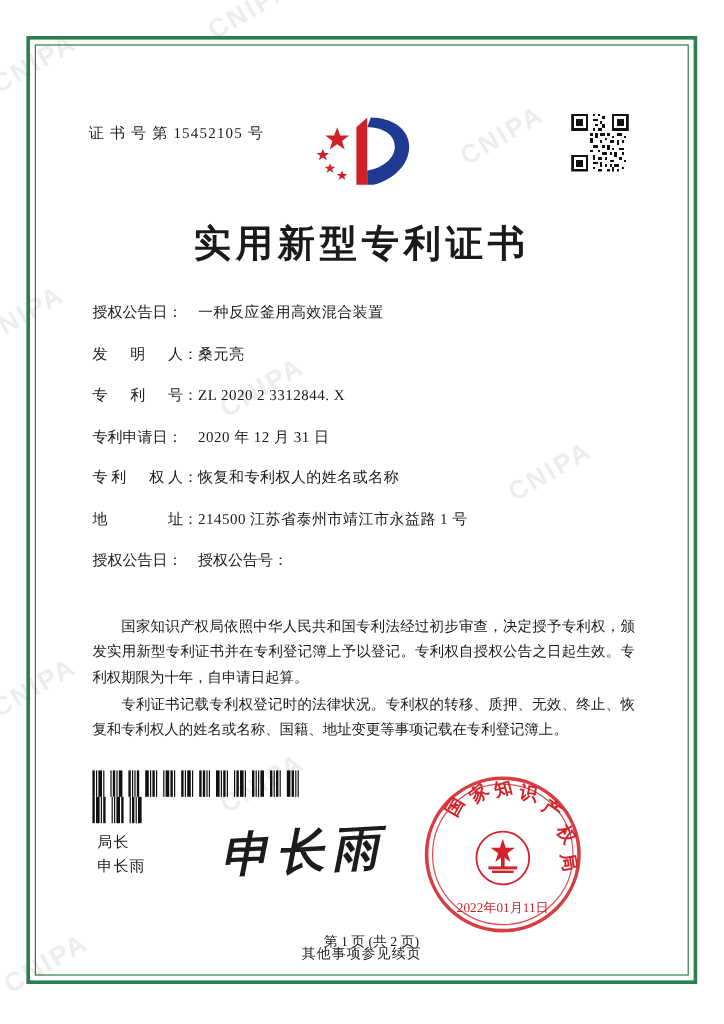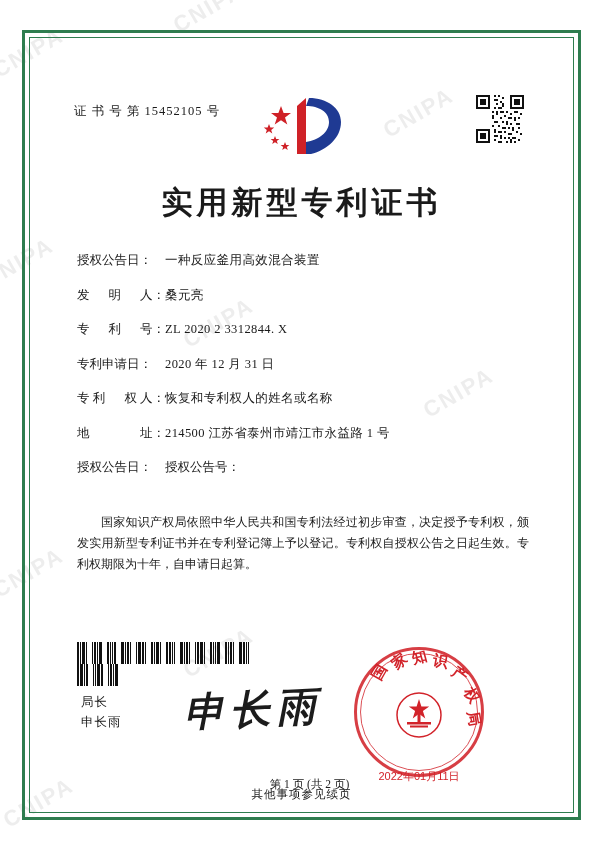--- a/index.html
+++ b/index.html
@@ -235,22 +235,21 @@
     font-family: "Liberation Serif", "DejaVu Serif", serif;
   }
   .seal-date {
     position: absolute;
     left: 50%;
     top: 102px;
     transform: translateX(-50%);
     font-size: 11px;
     color: #d2232a;
     white-space: nowrap;
-    font-family: Liberation Sans, sans-serif;
-    margin-top: 20px;
+    font-family: Liberation Serif, serif;
   }
 
   
   .page-no {
     position: absolute;
     left: 0;
     top: 740px;
     width: 561px;
     text-align: center;
     font-size: 11.5px;
@@ -416,20 +415,21 @@
 
     <div class="field-row two-col">
       <div class="field-label">授权公告日：</div>
       <div class="field-label2">授权公告号：</div>
     </div>
 
   </div>
 
   <div class="paragraphs">
     <p>国家知识产权局依照中华人民共和国专利法经过初步审查，决定授予专利权，颁发实用新型专利证书并在专利登记簿上予以登记。专利权自授权公告之日起生效。专利权期限为十年，自申请日起算。</p>
+    <p>专利证书记载专利权登记时的法律状况。专利权的转移、质押、无效、终止、恢复和专利权人的姓名或名称、国籍、地址变更等事项记载在专利登记簿上。</p>
   </div>
 
   <div class="barcode">
     <span style="width:2px"></span><span style="width:1px"></span><span style="width:3px"></span><span style="width:1px"></span>
     <span style="width:1px"></span><span style="width:2px"></span><span style="width:1px"></span><span style="width:3px"></span>
     <span style="width:2px"></span><span style="width:1px"></span><span style="width:1px"></span><span style="width:2px"></span>
     <span style="width:3px"></span><span style="width:1px"></span><span style="width:2px"></span><span style="width:1px"></span>
     <span style="width:1px"></span><span style="width:3px"></span><span style="width:2px"></span><span style="width:1px"></span>
     <span style="width:2px"></span><span style="width:1px"></span><span style="width:3px"></span><span style="width:1px"></span>
     <span style="width:2px"></span><span style="width:2px"></span><span style="width:1px"></span><span style="width:1px"></span>

